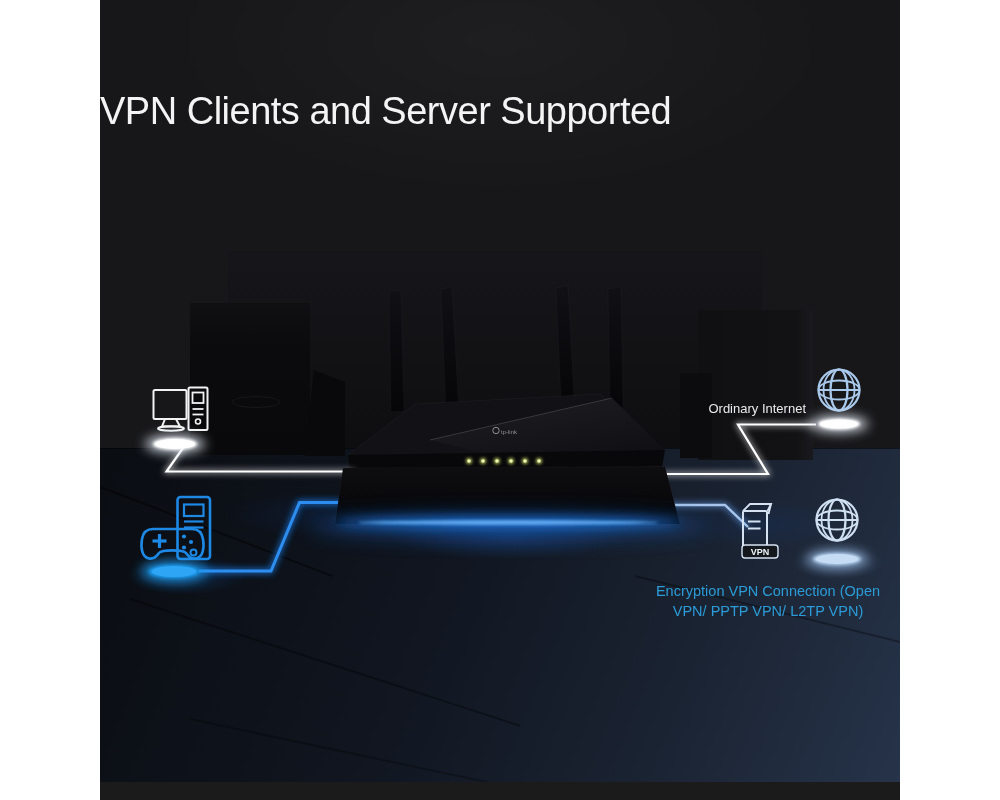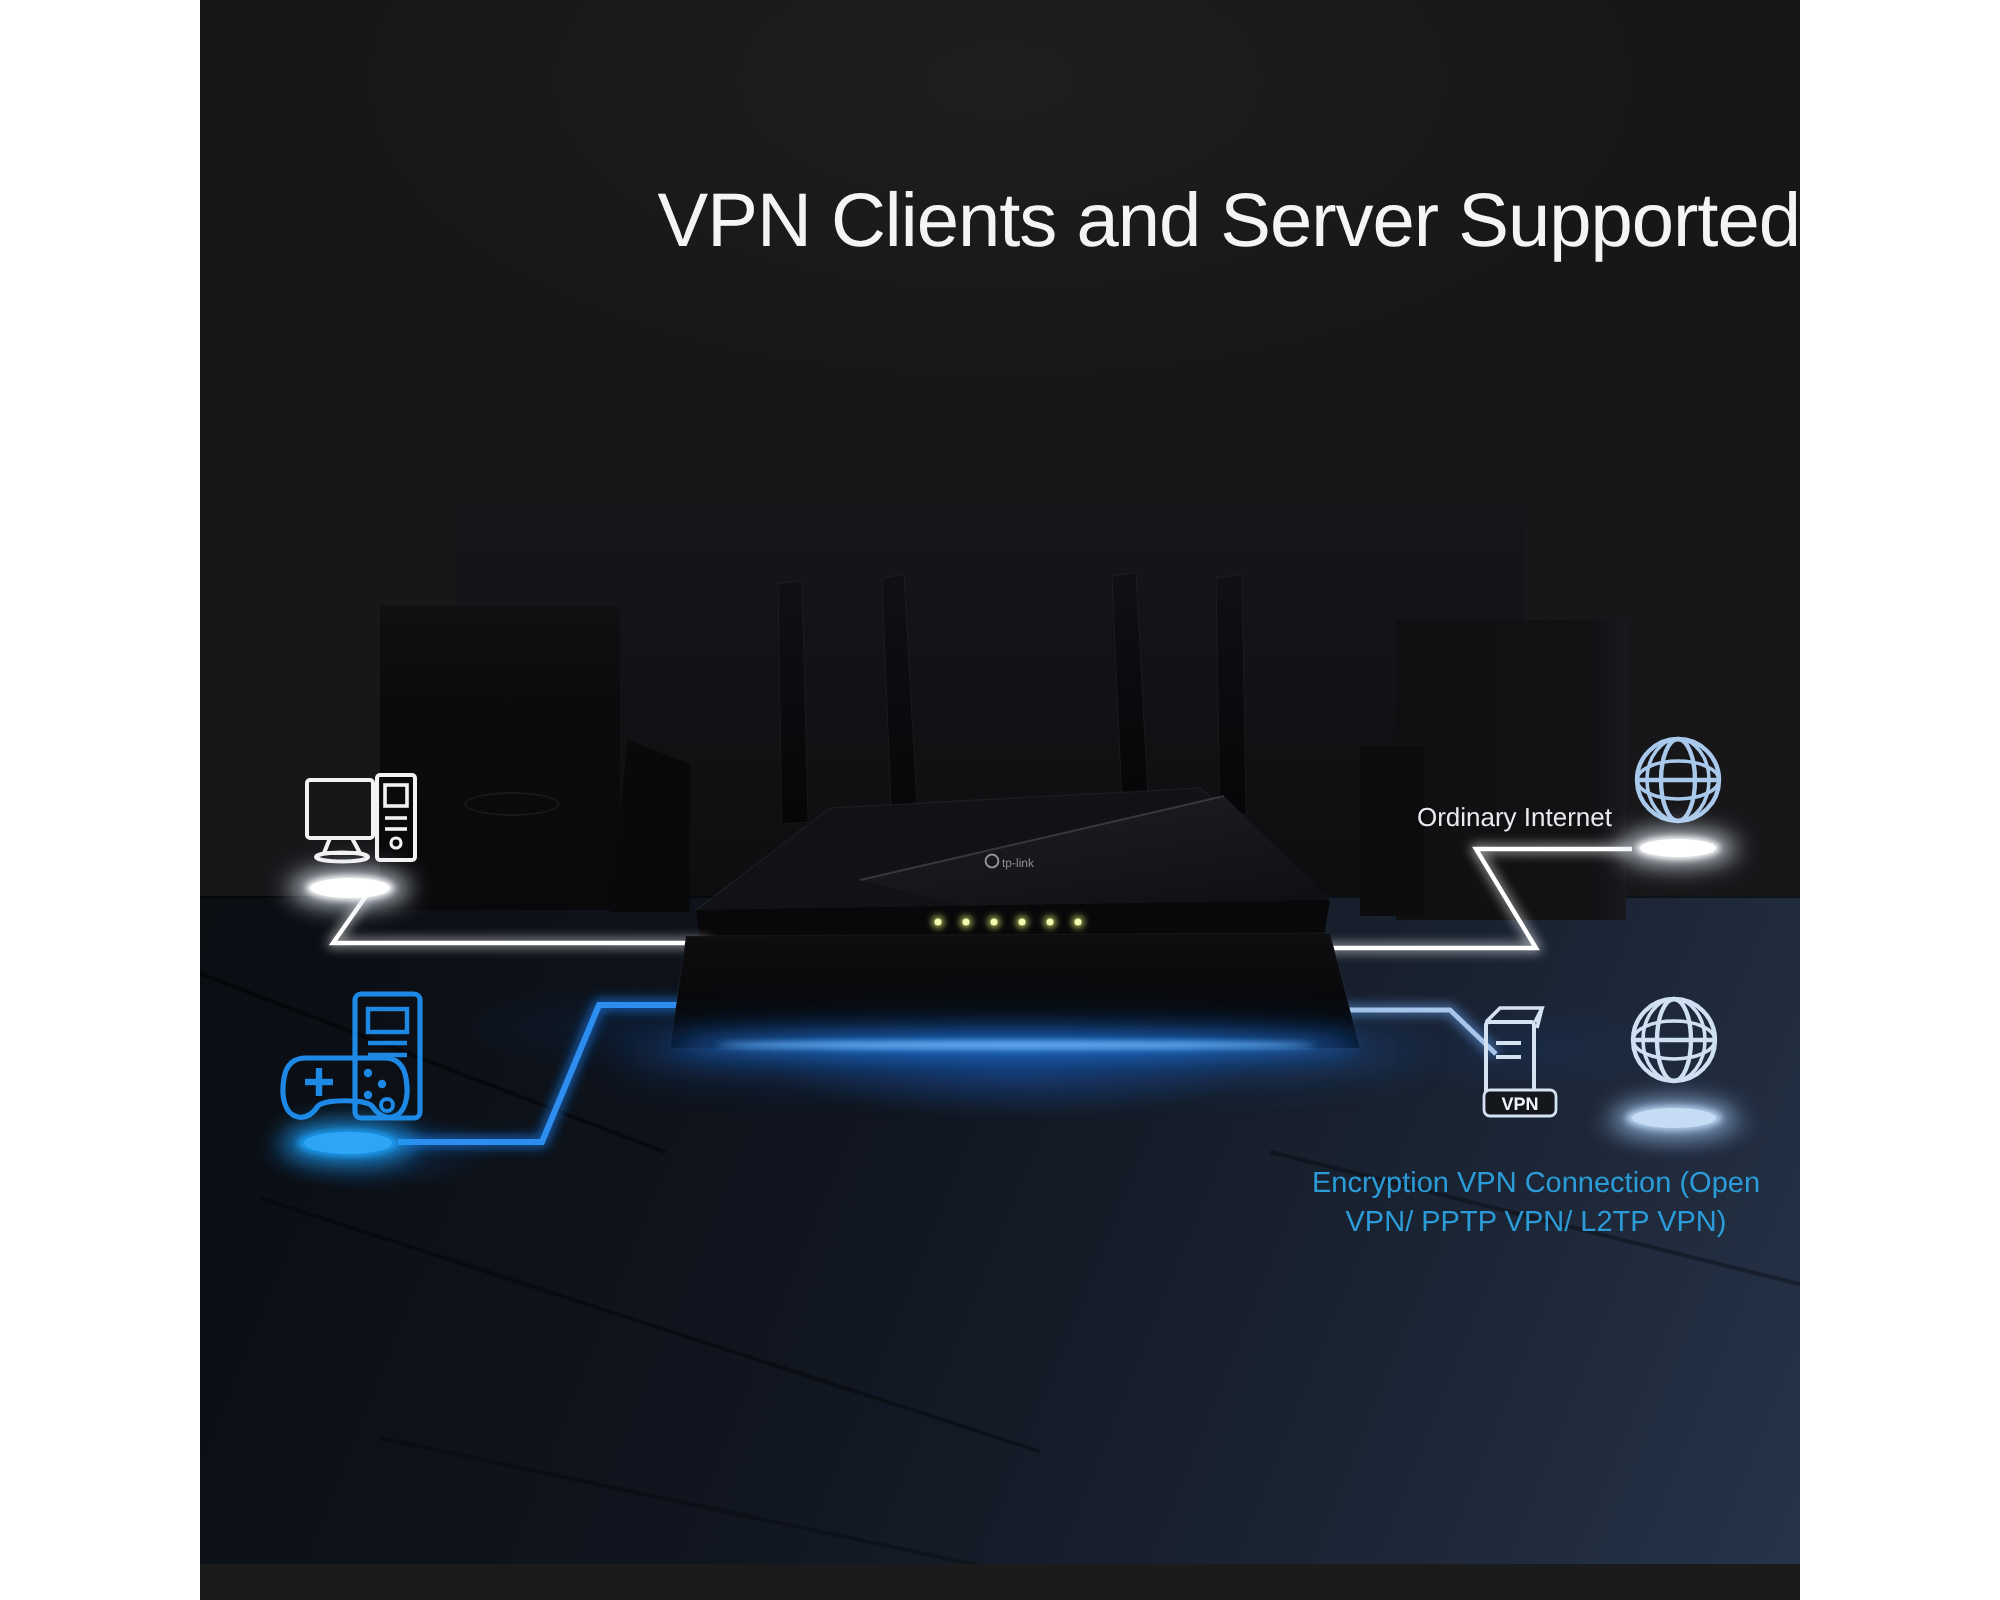--- a/index.html
+++ b/index.html
@@ -1,20 +1,20 @@
 <!DOCTYPE html>
 <html><head>
 <meta charset="utf-8">
 <style>
   html,body{margin:0;padding:0;background:#ffffff;font-family:"Liberation Sans",sans-serif;}
   .stage{position:relative;width:1000px;height:800px;background:#ffffff;overflow:hidden;}
   .content{position:absolute;left:100px;top:0;width:800px;height:800px;overflow:hidden;
            background:radial-gradient(60% 28% at 50% 5%, rgba(255,255,255,0.03), transparent 70%), #17171a;}
   .abs{position:absolute;}
-  .title{position:absolute;left:0;top:90px;width:800px;text-align:right;
+  .title{position:absolute;left:0;top:90px;width:800px;text-align:left;
          color:#f4f4f4;font-size:38px;font-weight:500;letter-spacing:-0.5px;}
   .shelf{left:128px;top:252px;width:534px;height:210px;
          background:linear-gradient(180deg,#16161a 0%,#111114 60%,#0d0d10 100%);
          border-top:1px solid rgba(255,255,255,0.035);}
   .floor{left:0;top:448px;width:800px;height:334px;
          background:linear-gradient(112deg,#0a0d12 0%,#10151f 40%,#1a2332 72%,#263349 100%);
          border-top:1px solid rgba(0,0,0,0.6);}
   .baseboard{left:0;top:782px;width:800px;height:18px;background:#1b1b1b;}
   .seam{height:2px;background:rgba(0,0,0,0.45);transform-origin:left center;}
   .speaker{left:90px;top:303px;width:120px;height:152px;

